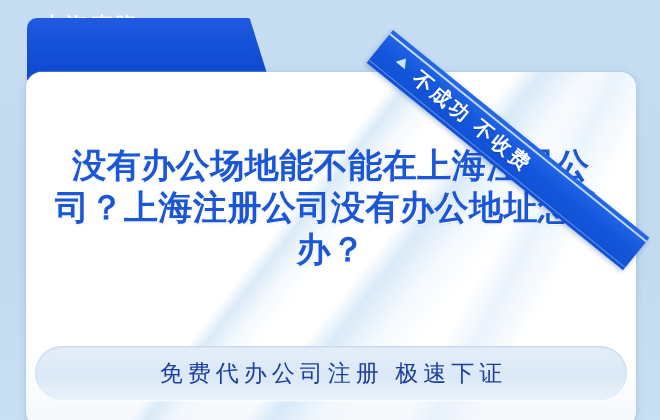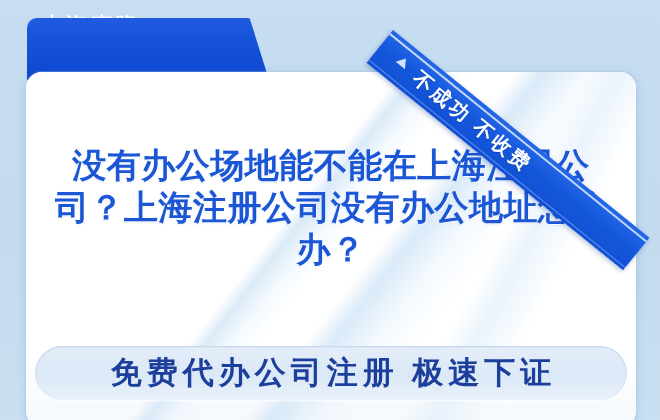--- a/index.html
+++ b/index.html
@@ -119,22 +119,22 @@
     background: linear-gradient(180deg, #e4eef9 0%, #dbe8f6 55%, #e9f2fb 100%);
     border-radius: 28px;
     box-shadow: inset 0 1px 2px rgba(120, 160, 210, 0.35),
                 0 1px 2px rgba(255, 255, 255, 0.9);
     display: flex;
     align-items: center;
     justify-content: center;
     z-index: 6;
   }
   #cta-text {
-    font-size: 31px;
-    font-weight: bold;
+    font-size: 23px;
+    font-weight: normal;
     color: #1c3f9c;
     letter-spacing: 5px;
     white-space: nowrap;
     text-indent: 5px;
   }
 
   
   #ribbon-wrap {
     position: absolute;
     left: 0;

